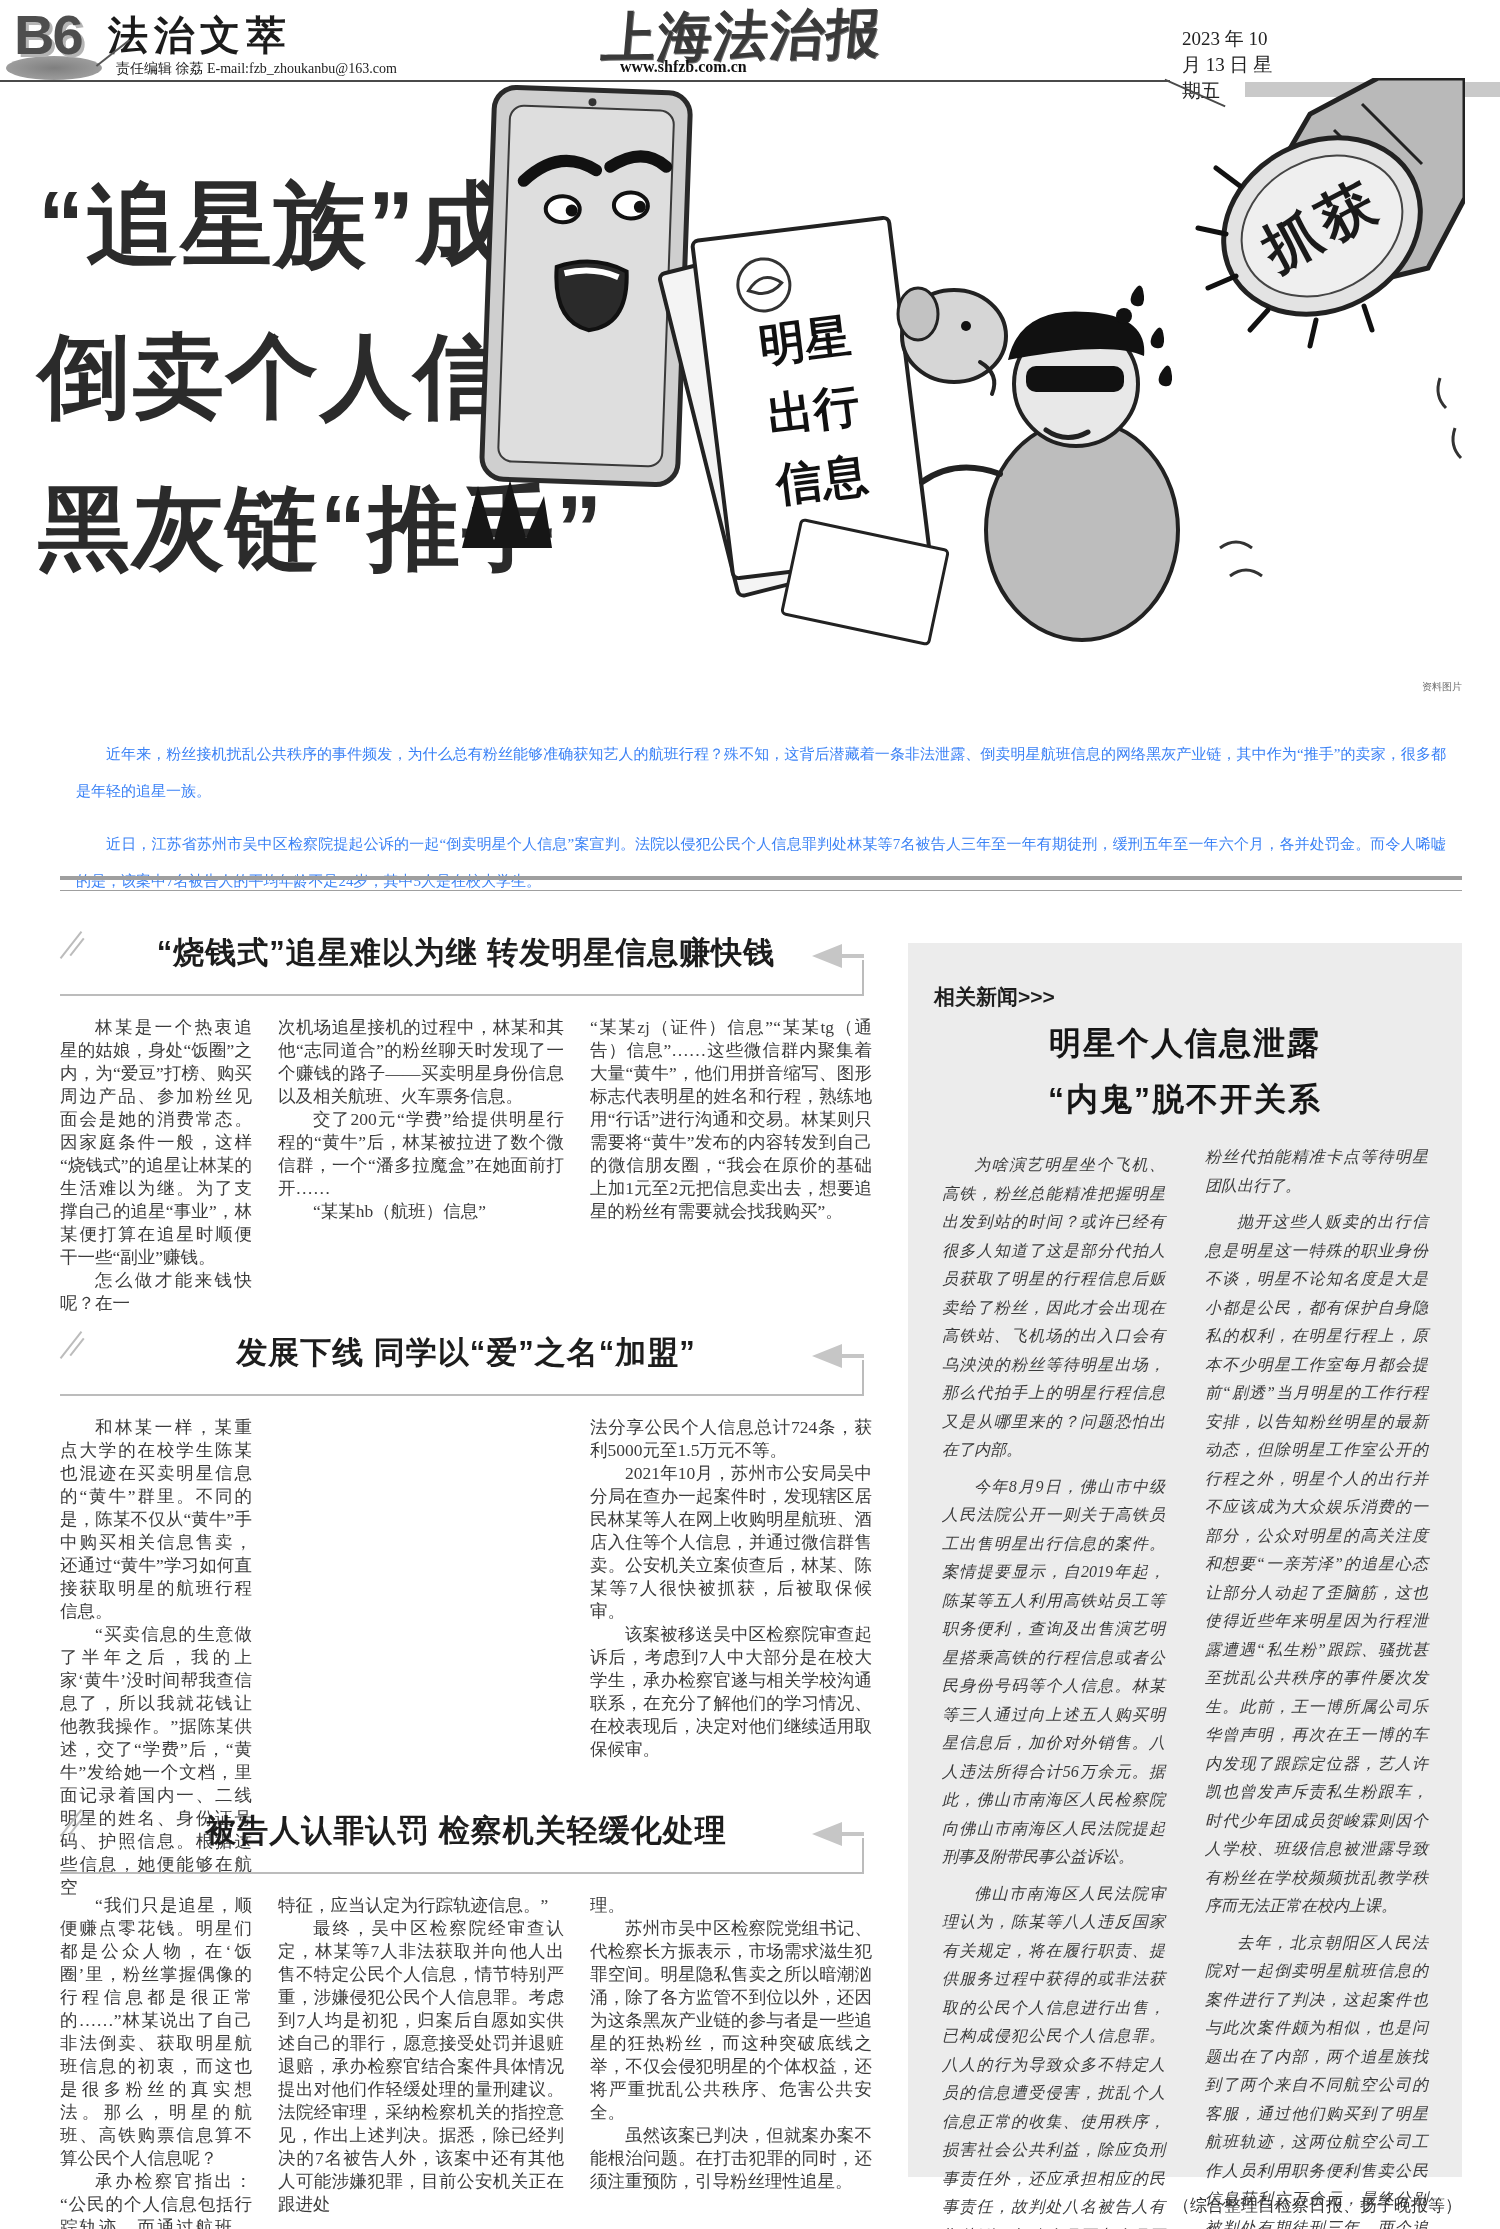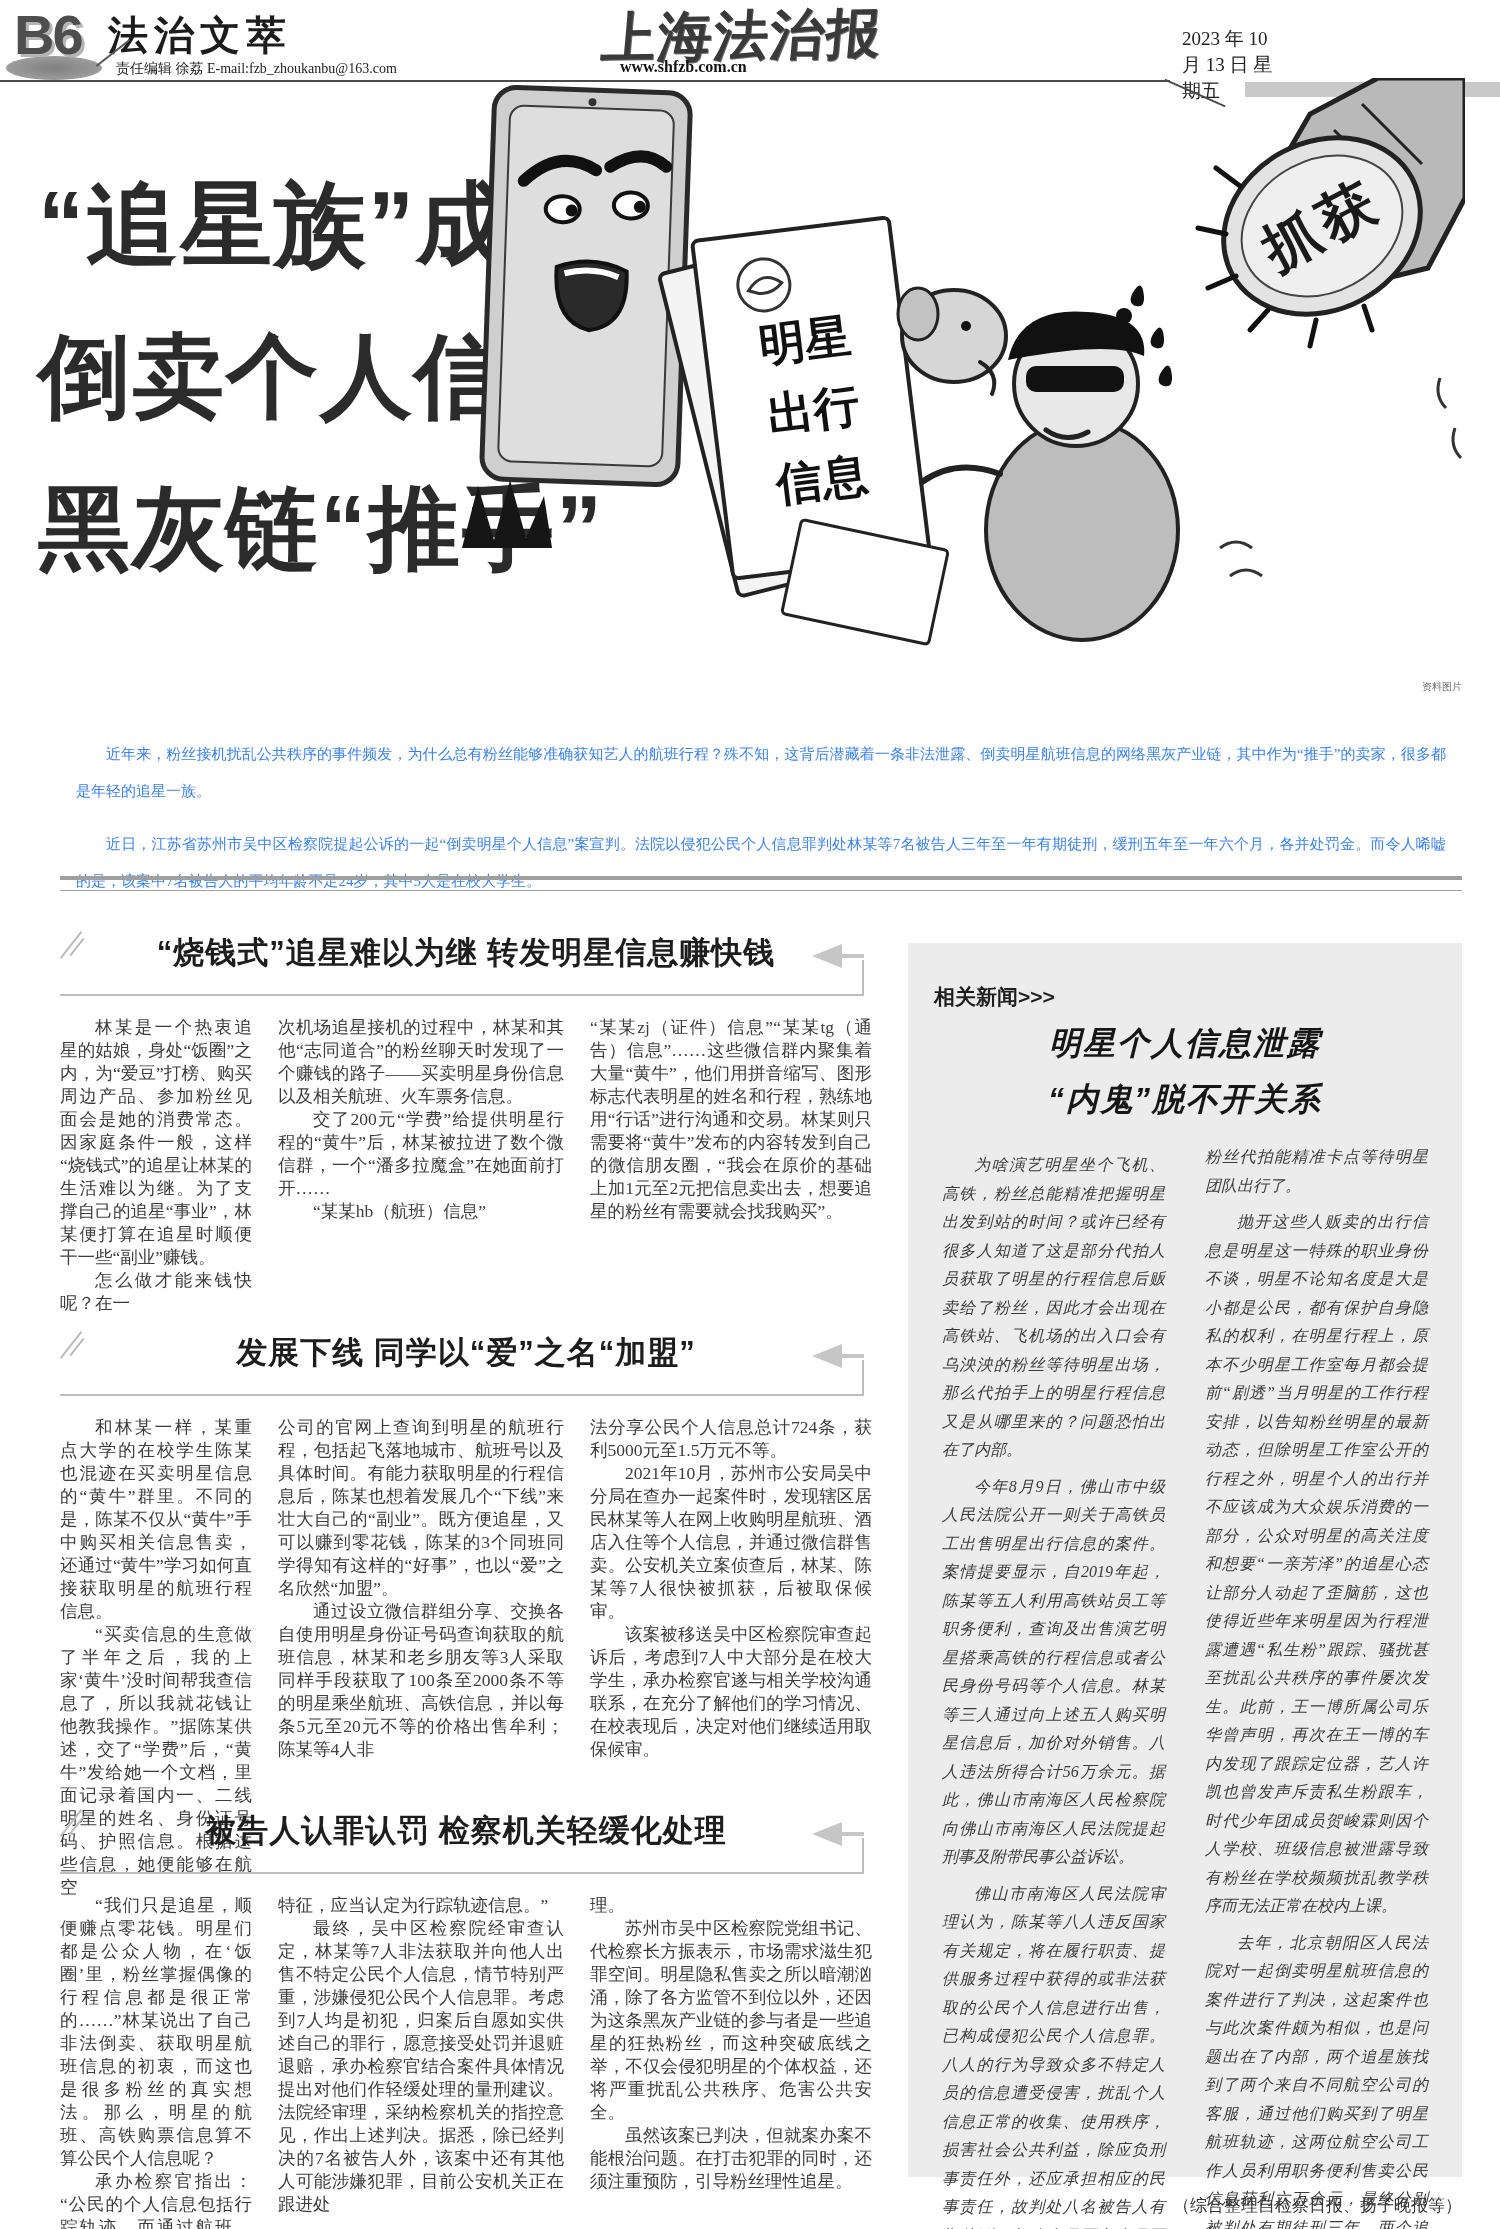--- a/index.html
+++ b/index.html
@@ -67,21 +67,21 @@
   .col p{margin:0;font-size:17.5px;line-height:23px;text-align:justify;text-indent:2em;color:#3c3c3c;}
   .c1{width:192px;} .c2{width:286px;} .c3{width:282px;}
   .cont p:first-child{text-indent:0;}
 
   
   .sidebar{position:absolute;left:908px;top:943px;width:554px;height:1234px;background:#ececec;
        box-sizing:border-box;padding:34px 26px;}
   .kicker{font-family:"Liberation Sans",sans-serif;font-weight:900;font-size:21px;color:#1e1e1e;
        margin-top:6px;}
   .sb-title{font-family:"Liberation Sans",sans-serif;font-weight:900;font-size:32px;
-       line-height:56px;text-align:center;color:#161616;letter-spacing:2px;margin-top:4px;font-style:italic;}
+       line-height:56px;text-align:center;color:#161616;letter-spacing:2px;margin-top:4px;}
   .sb-body{column-count:2;column-gap:24px;margin-top:16px;}
   .sb-body p{margin:8px;font-style:italic;font-size:16px;line-height:28.5px;text-align:justify;
        text-indent:2em;color:#3a3a3a;}
 
   .credit{position:absolute;right:38px;top:2194px;font-size:17px;color:#333;}
 </style>
 </head>
 <body>
 
 <div id="page">
@@ -231,24 +231,20 @@
         <div class="sec-slash2"></div>
         <div class="sec-title">发展下线   同学以“爱”之名“加盟”</div>
         <div class="sec-hook"></div>
         <div class="sec-arrow"></div>
         <div class="sec-arrow-tail"></div>
       </div>
       <div class="cols">
         <div class="col c1">
             <p>和林某一样，某重点大学的在校学生陈某也混迹在买卖明星信息的“黄牛”群里。不同的是，陈某不仅从“黄牛”手中购买相关信息售卖，还通过“黄牛”学习如何直接获取明星的航班行程信息。</p>
             <p>“买卖信息的生意做了半年之后，我的上家‘黄牛’没时间帮我查信息了，所以我就花钱让他教我操作。”据陈某供述，交了“学费”后，“黄牛”发给她一个文档，里面记录着国内一、二线明星的姓名、身份证号码、护照信息。根据这些信息，她便能够在航空</p>
-          </div>
-        <div class="col c2 cont">
-            <p>公司的官网上查询到明星的航班行程，包括起飞落地城市、航班号以及具体时间。有能力获取明星的行程信息后，陈某也想着发展几个“下线”来壮大自己的“副业”。既方便追星，又可以赚到零花钱，陈某的3个同班同学得知有这样的“好事”，也以“爱”之名欣然“加盟”。</p>
-            <p>通过设立微信群组分享、交换各自使用明星身份证号码查询获取的航班信息，林某和老乡朋友等3人采取同样手段获取了100条至2000条不等的明星乘坐航班、高铁信息，并以每条5元至20元不等的价格出售牟利；陈某等4人非</p>
           </div>
         <div class="col c3 cont">
             <p>法分享公民个人信息总计724条，获利5000元至1.5万元不等。</p>
             <p>2021年10月，苏州市公安局吴中分局在查办一起案件时，发现辖区居民林某等人在网上收购明星航班、酒店入住等个人信息，并通过微信群售卖。公安机关立案侦查后，林某、陈某等7人很快被抓获，后被取保候审。</p>
             <p>该案被移送吴中区检察院审查起诉后，考虑到7人中大部分是在校大学生，承办检察官遂与相关学校沟通联系，在充分了解他们的学习情况、在校表现后，决定对他们继续适用取保候审。</p>
           </div>
       </div>
     </section>
 
     <section class="sec sec3">

